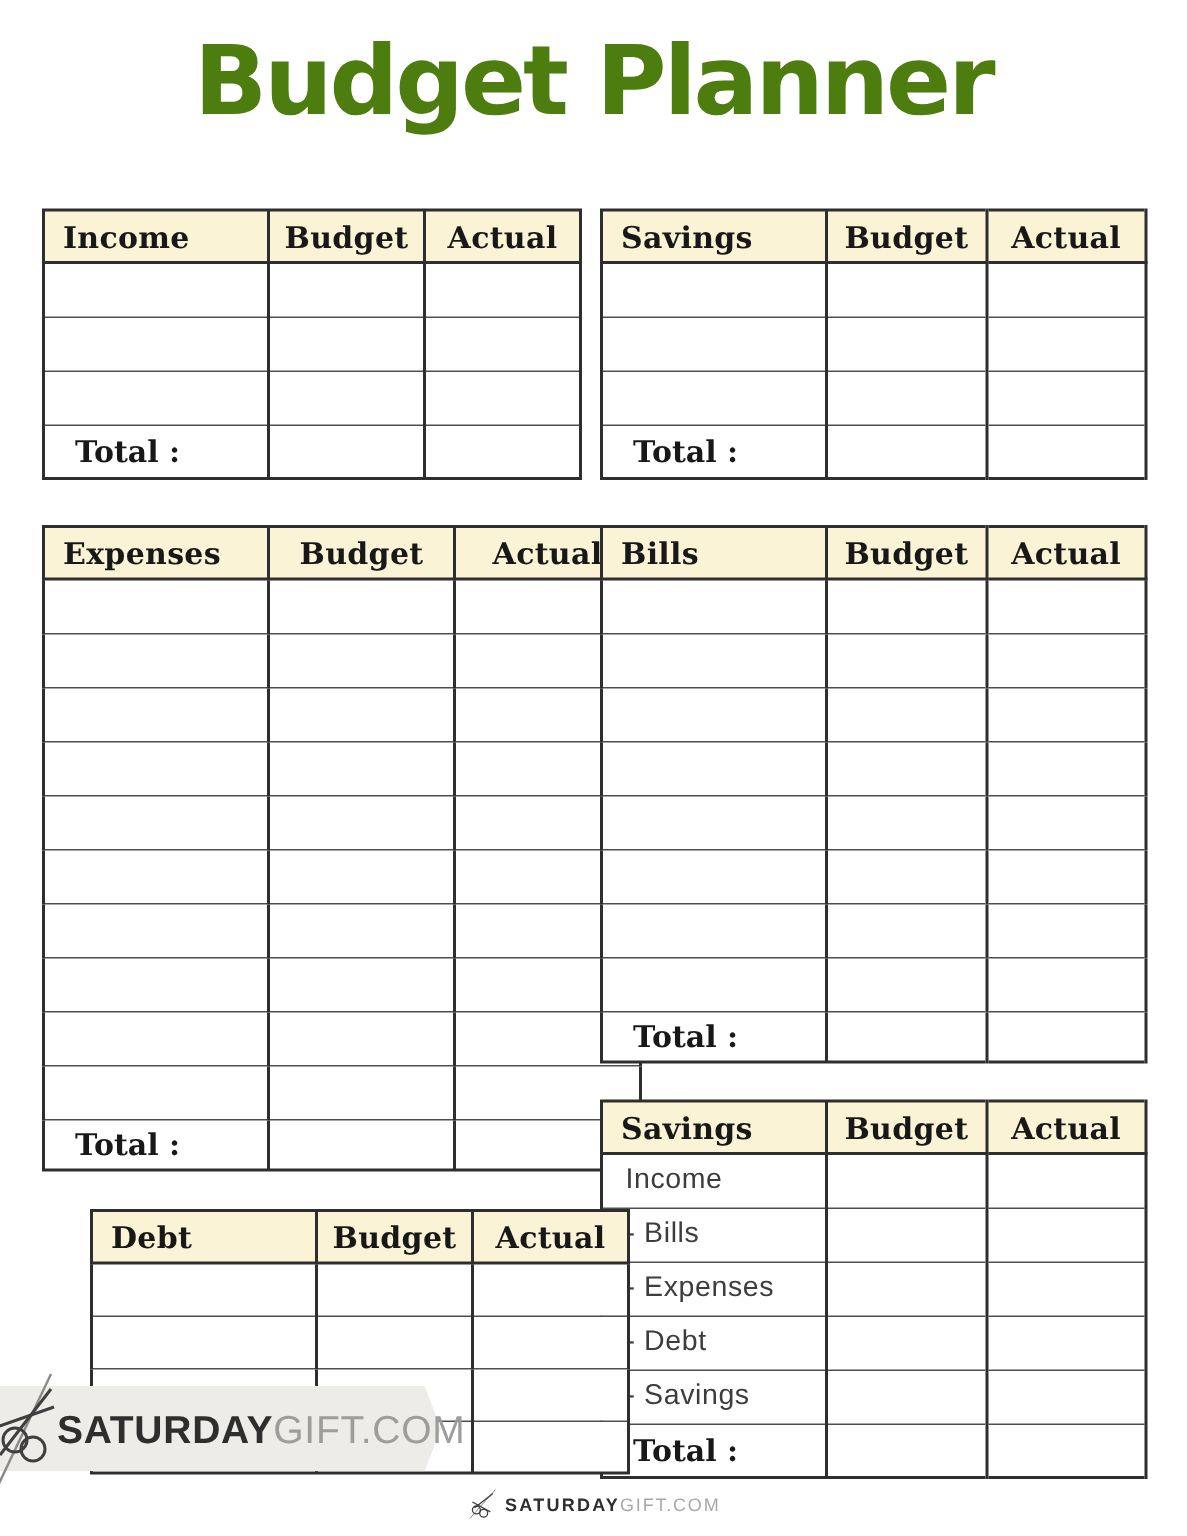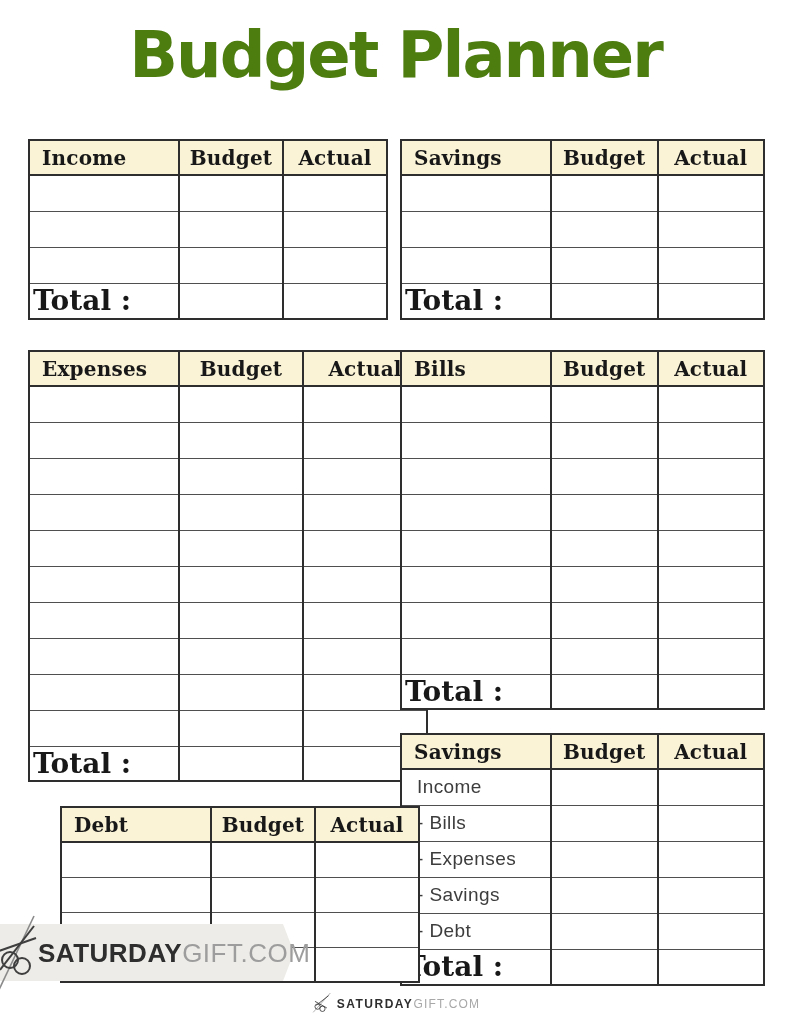--- a/index.html
+++ b/index.html
@@ -57,23 +57,23 @@
     font-family:"DejaVu Serif", serif;
     font-weight:bold;
     font-size:20px;
     color:#181818;
     letter-spacing:0.2px;
   }
   .tbl th.th-title{text-align:left;padding-left:12px;}
   .tbl td.total-label{
     font-family:"DejaVu Serif", serif;
     font-weight:bold;
-    font-size:28px;
+    font-size:20px;
     color:#181818;
-    padding-left:3px;
+    padding-left:20px;
     text-align:left;
   }
   .tbl td.row-label{
     font-family:"Liberation Sans", sans-serif;
     font-weight:400;
     font-size:19px;
     color:#3d3d3d;
     letter-spacing:0.4px;
     padding-left:15px;
     text-align:left;
@@ -361,26 +361,26 @@
             <td class="row-label">- Bills</td>
             <td></td>
             <td></td>
           </tr>
           <tr>
             <td class="row-label">- Expenses</td>
             <td></td>
             <td></td>
           </tr>
           <tr>
+            <td class="row-label">- Debt</td>
+            <td></td>
+            <td></td>
+          </tr>
+          <tr>
             <td class="row-label">- Savings</td>
-            <td></td>
-            <td></td>
-          </tr>
-          <tr>
-            <td class="row-label">- Debt</td>
             <td></td>
             <td></td>
           </tr>
           <tr class="total-row">
             <td class="total-label">Total :</td>
             <td></td>
             <td></td>
           </tr>
         </tbody>
       </table>

